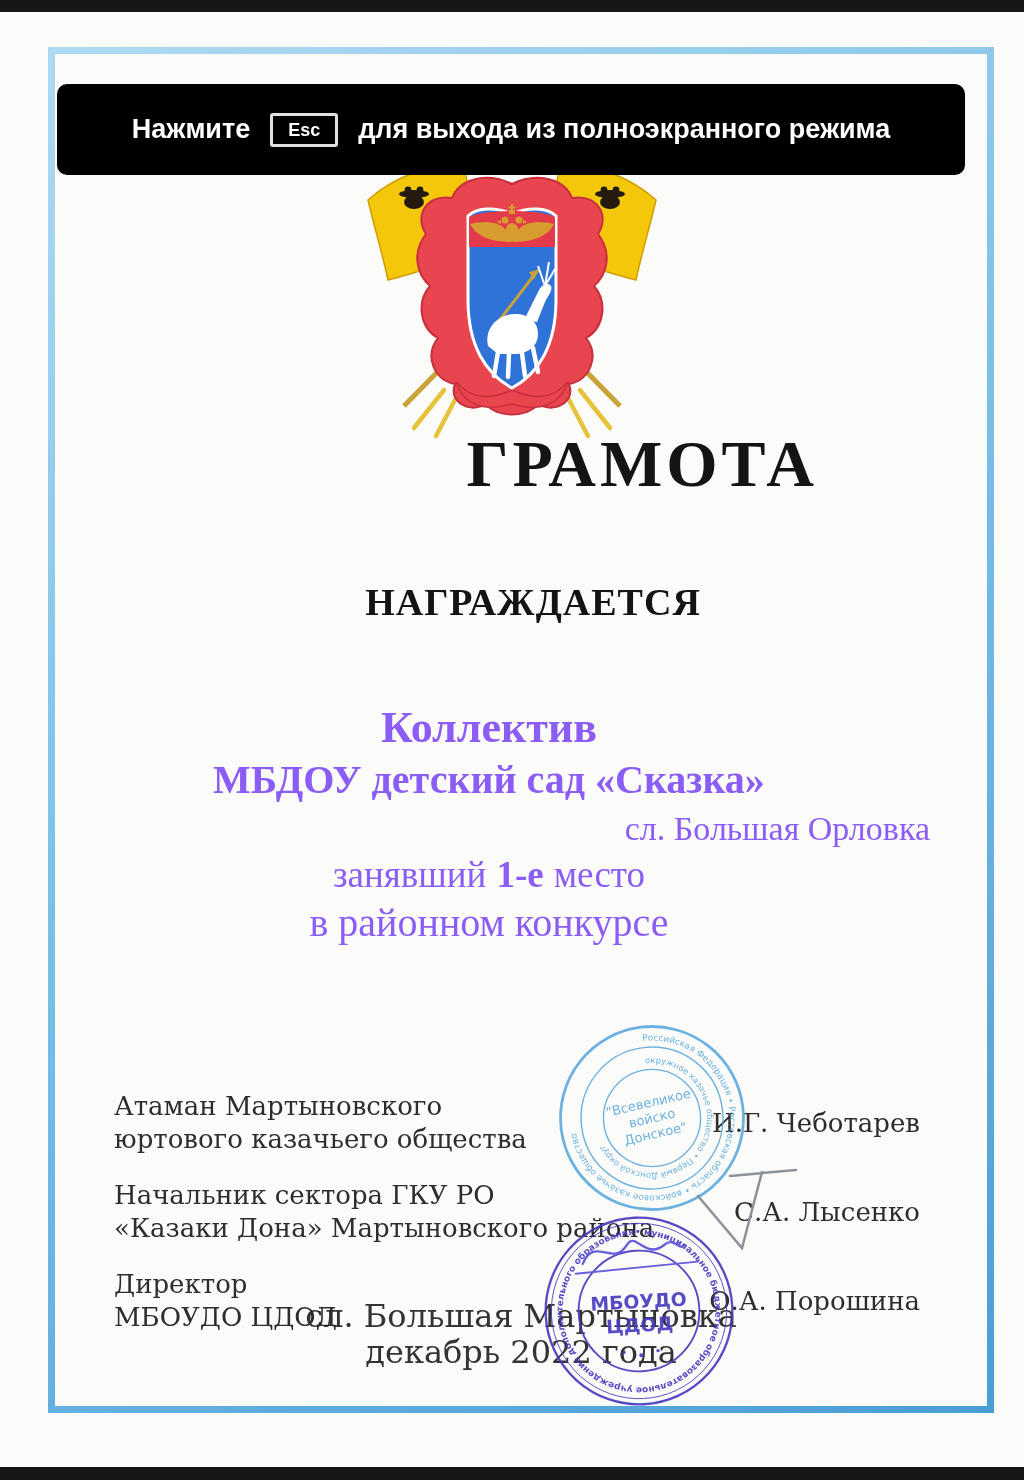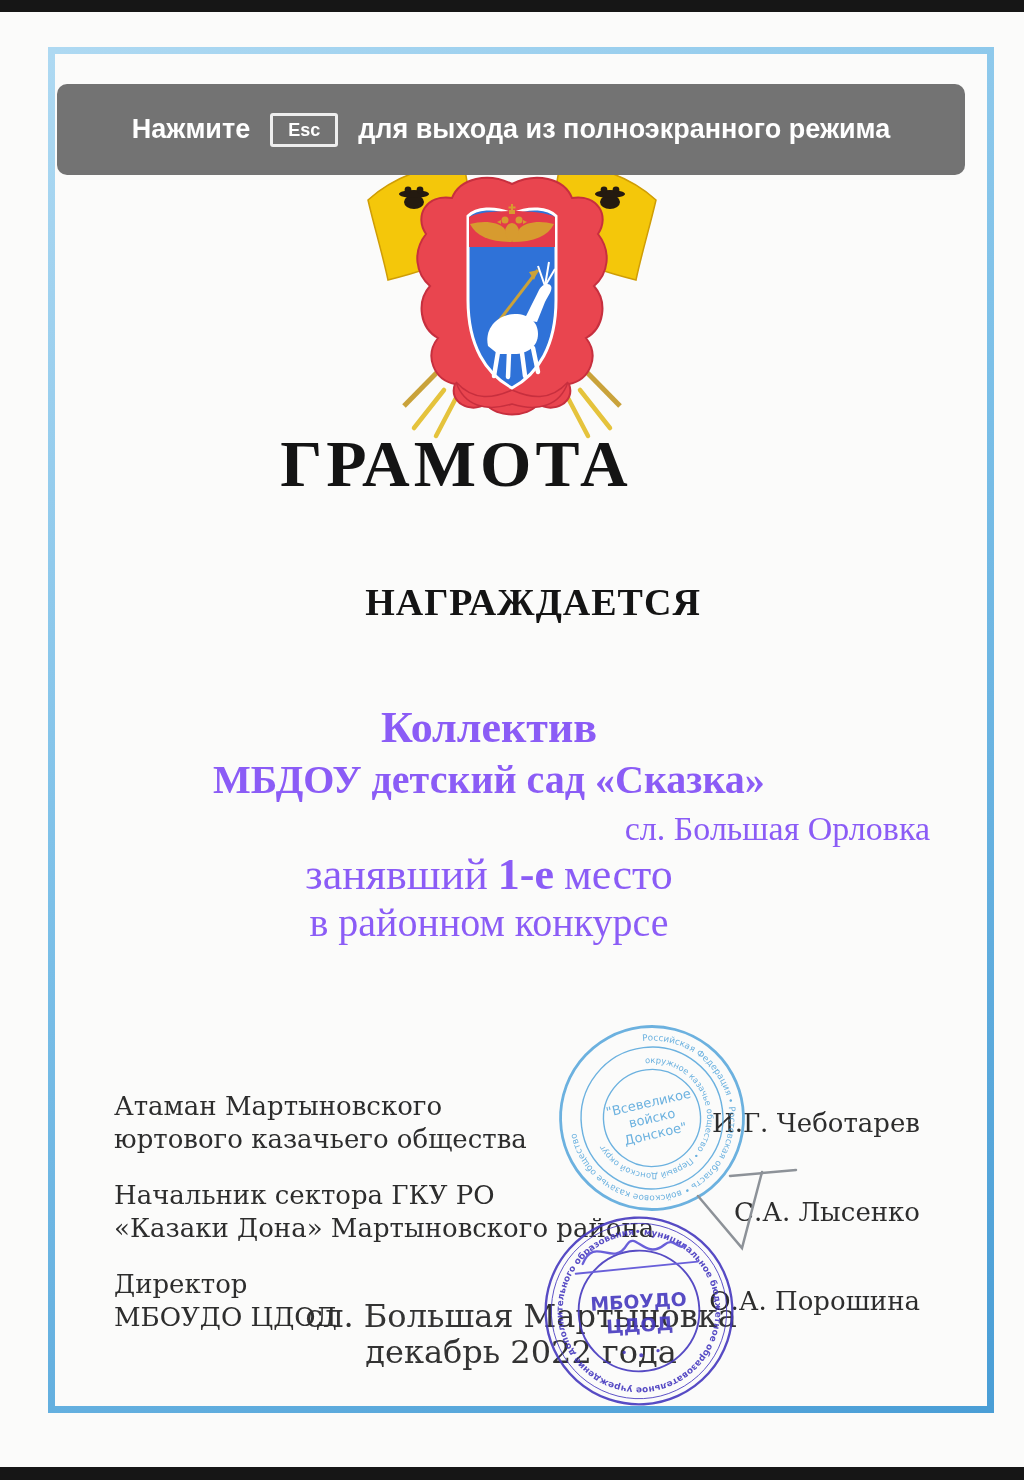--- a/index.html
+++ b/index.html
@@ -16,49 +16,49 @@
   .cert-frame {
     position:absolute; left:48px; top:47px; width:946px; height:1366px;
     border:7px solid #6fb4e2;
     border-image:linear-gradient(150deg,#aed9f2 0%,#7cc0e8 45%,#4a9ed6 100%) 1;
     z-index:1; background:transparent;
   }
 
   
   .toast {
     position:absolute; left:57px; top:84px; width:908px; height:91px;
-    background:#737373; border-radius:10px; z-index:30;
+    background:#000000; border-radius:10px; z-index:30;
     display:flex; align-items:center; justify-content:center; gap:20px;
     color:#ffffff; font-family:"Liberation Sans", sans-serif;
     font-weight:bold; font-size:27px;
   }
   .esc-key {
     border:3px solid rgba(255,255,255,.88); border-radius:3px;
     padding:5px 15px; font-size:18px; line-height:1; color:#fff;
   }
 
   
   .emblem { position:absolute; left:352px; top:150px; width:320px; height:292px; z-index:5; }
 
   .cert-title {
-    position:absolute; left:48px; width:770px; top:426px; text-align:center;
+    position:absolute; left:48px; width:770px; top:426px; text-align:right;
     font-size:66px; font-weight:bold; letter-spacing:4px; color:#141414; z-index:4;padding-left:46px;
   }
   .cert-subtitle {
     position:absolute; left:60px; width:946px; top:580px; text-align:center;
     font-size:38px; font-weight:bold; letter-spacing:1px; color:#141414; z-index:4;
   }
   .recipient {
     position:absolute; left:48px; width:882px; top:702px; text-align:center;
     color:#8b5cf6; z-index:4;
   }
   .r-line1 { font-size:44px; font-weight:bold; line-height:52px; }
   .r-line2 { font-size:40px; line-height:52px;font-weight:bold; }
   .r-line3 { font-size:34px; line-height:45px;text-align:right; }
-  .r-line4 { font-size:44px; line-height:48px; }
+  .r-line4 { font-size:37px; line-height:48px; }
   .r-line4 b { margin:0 10px; }
   .r-line5 { font-size:40px; line-height:47px; }
   .r-line6 { font-size:44px; font-weight:bold; line-height:52px; }
 
   .signatures {
     position:absolute; left:114px; width:806px; top:1090px; z-index:3;
     font-family:"DejaVu Serif", serif; font-size:26px; color:#2d2d2d;
   }
   .sig-row { display:flex; justify-content:space-between; align-items:center; margin-bottom:23px; }
   .sig-title { line-height:33px; }

